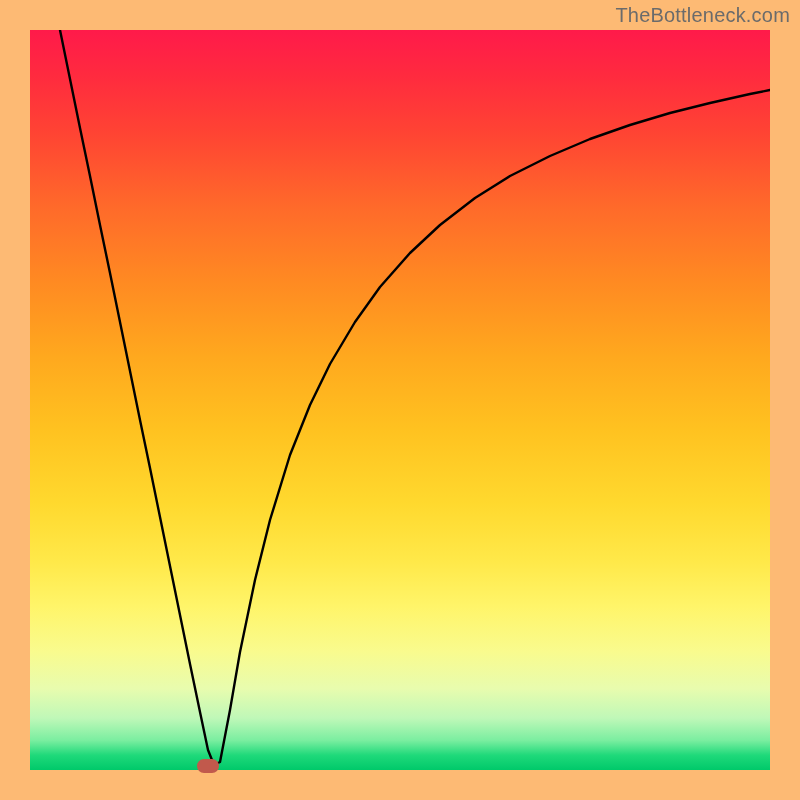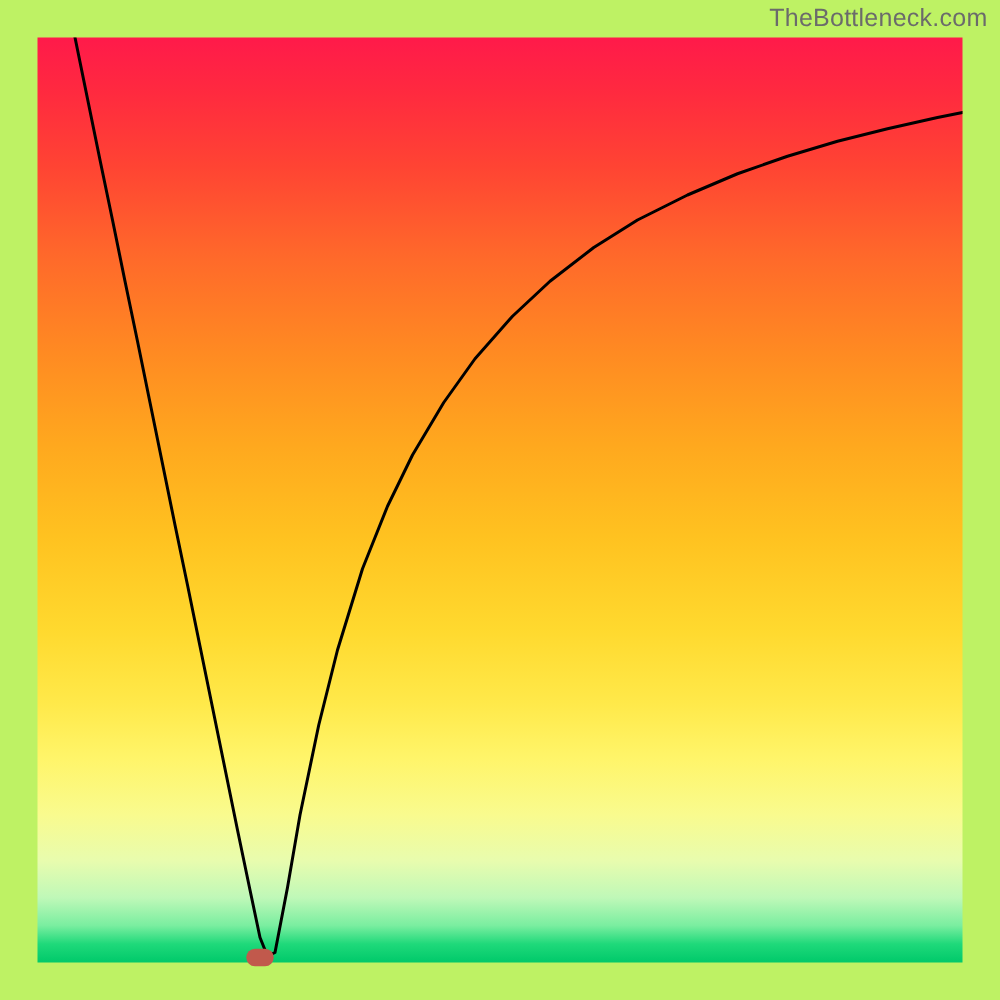--- a/index.html
+++ b/index.html
@@ -8,21 +8,21 @@
     width: 800px;
     height: 800px;
     overflow: hidden;
     background: #000;
     font-family: Arial, Helvetica, sans-serif;
   }
   .frame {
     position: relative;
     width: 800px;
     height: 800px;
-    background: #bef264;
+    background: #fdba74;
   }
   .plot {
     position: absolute;
     left: 30px;
     top: 30px;
     width: 740px;
     height: 740px;
     background: linear-gradient(to bottom,
       #ff1a4a 0%,
       #ff2a3f 6%,

